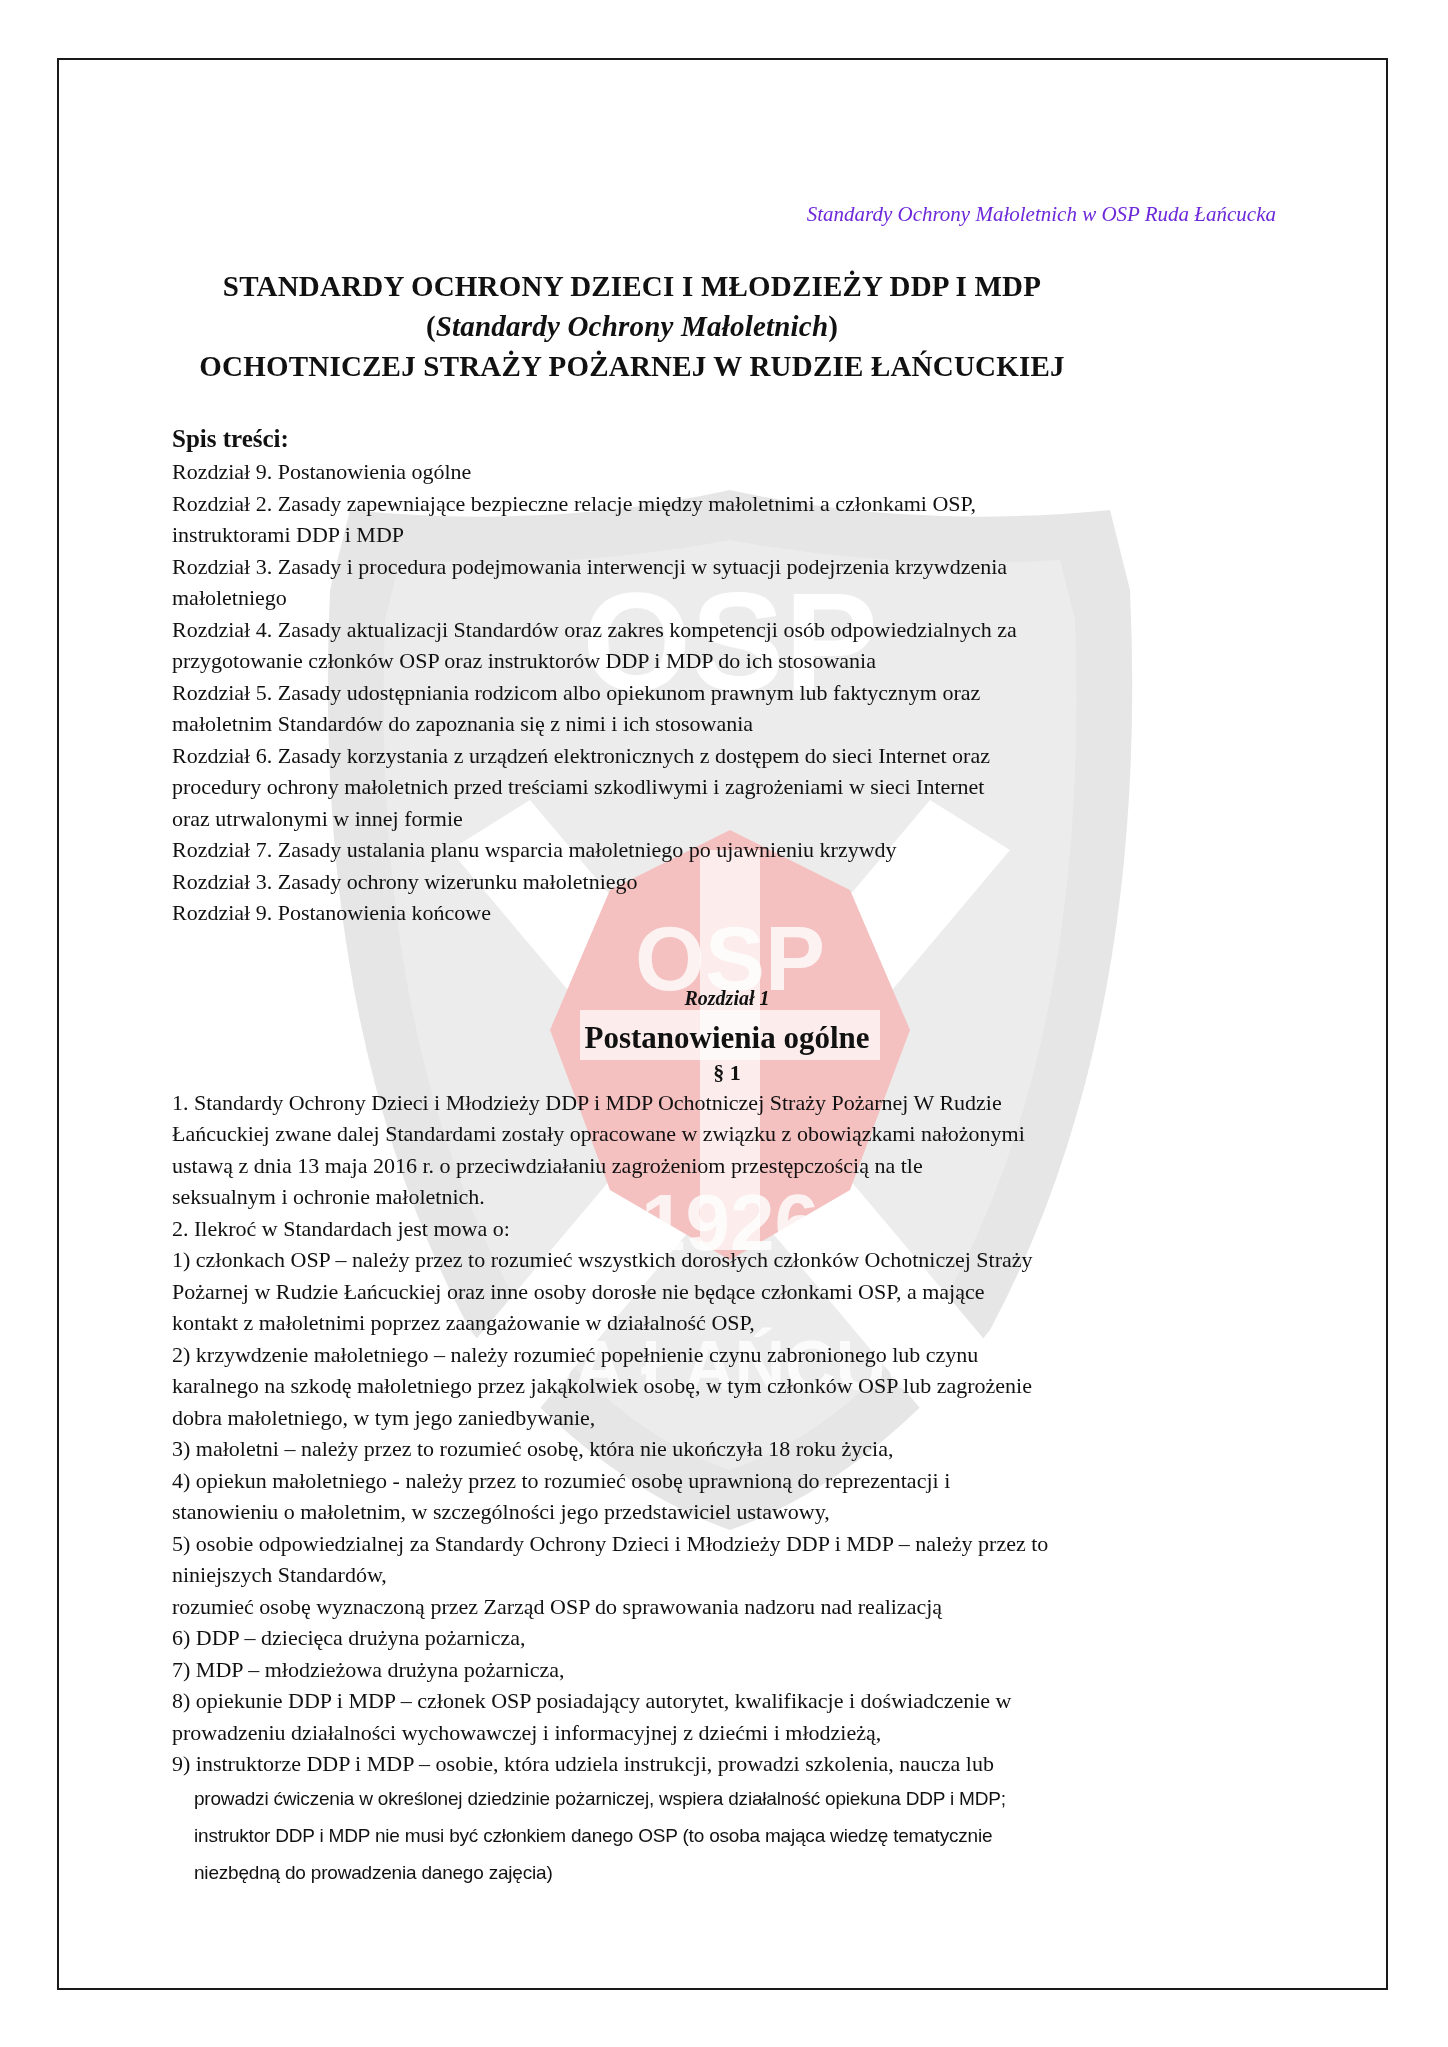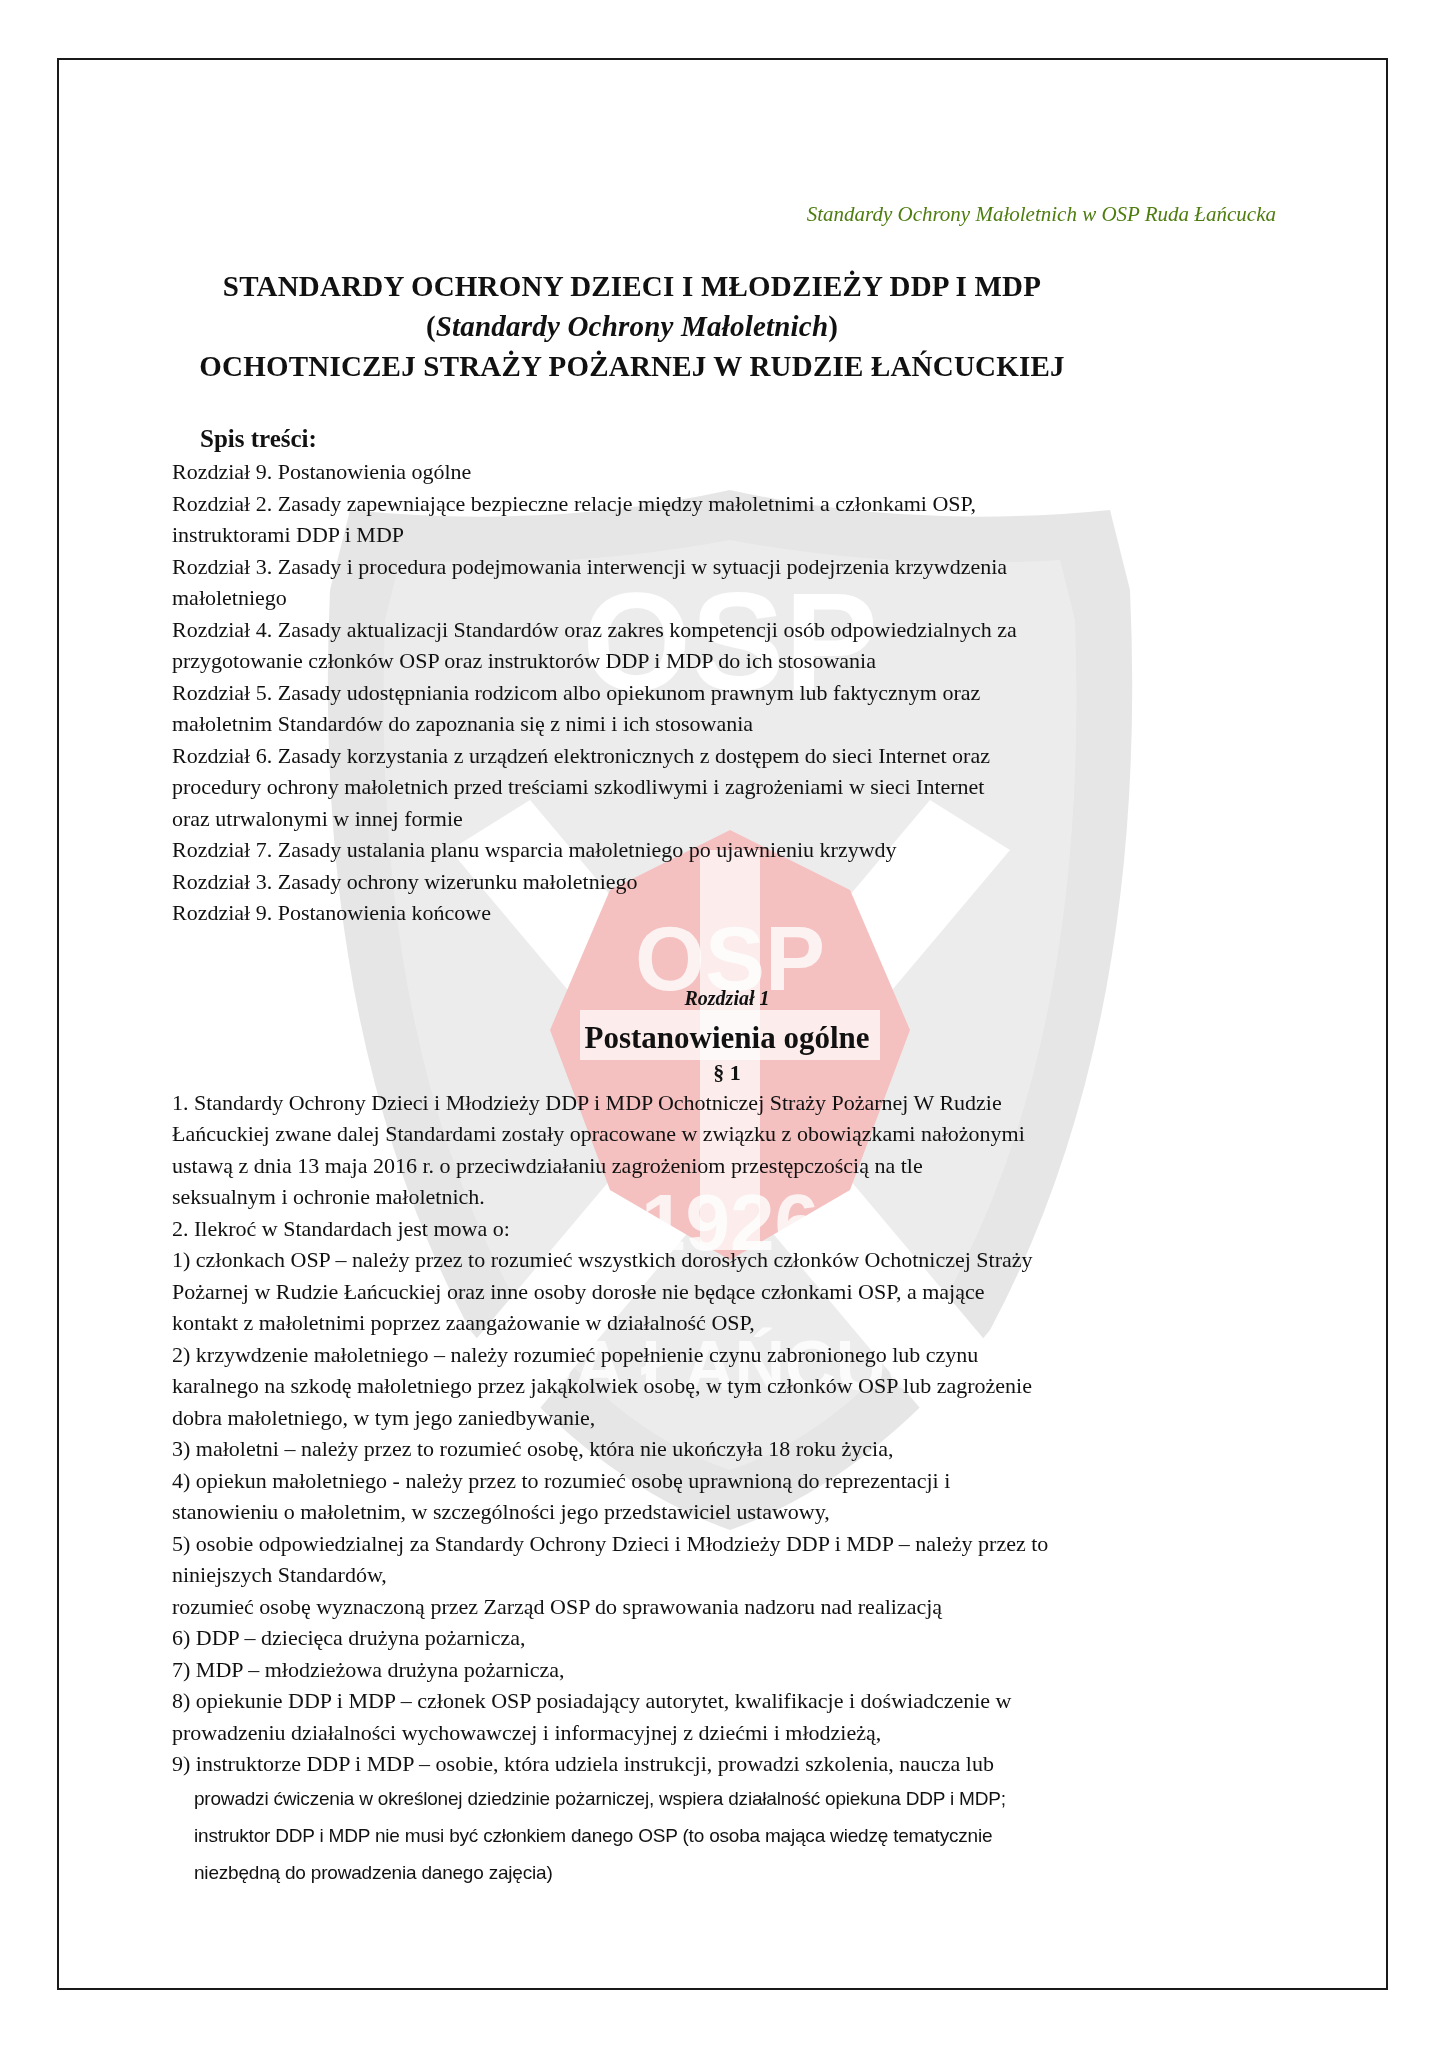--- a/index.html
+++ b/index.html
@@ -1,23 +1,23 @@
 <!DOCTYPE html>
 <html><head>
 <meta charset="utf-8">
 <style>
   html, body { margin:0; padding:0; background:#ffffff; }
   body { width:1448px; height:2047px; position:relative; overflow:hidden; font-family:"Liberation Serif", serif; color:#111; }
   .frame { position:absolute; left:57px; top:58px; width:1331px; height:1932px; border:2px solid #1a1a1a; box-sizing:border-box; }
   .watermark { position:absolute; left:290px; top:470px; width:880px; height:1080px; opacity:0.42; }
-  .header-note { position:absolute; right:172px; top:202px; font-style:italic; font-size:21px; color:#4d7c0f; font-family:"Liberation Serif", serif; }
+  .header-note { position:absolute; right:172px; top:202px; font-style:italic; font-size:21px; color:#6d28d9; font-family:"Liberation Serif", serif; }
   .title { position:absolute; left:0; width:1264px; text-align:center; top:266px; font-weight:bold; font-size:29px; line-height:40px; font-family:"Liberation Serif", serif; letter-spacing:0.2px; }
   .title .ital { font-style:italic; }
   .content { position:absolute; left:172px; top:422px; width:1110px; font-size:22px; line-height:31.5px; font-family:"Liberation Serif", serif; }
-  .toc-head { font-weight:bold; font-size:25px; line-height:34px;margin-left:28px; }
+  .toc-head { font-weight:bold; font-size:25px; line-height:34px; }
   .line { white-space:nowrap; }
   .chapter { text-align:center; font-weight:bold; margin-top:50px; }
   .chapter .c1 { font-size:20px; line-height:38px;font-style:italic; }
   .chapter .c2 { font-size:31px; line-height:42px; }
   .chapter .c3 { font-size:22px; line-height:28px; }
   .sans { font-family:"Liberation Sans", sans-serif; font-size:19px; line-height:37px; letter-spacing:-0.2px;margin-left:22px; }
 </style>
 </head>
 <body>
 

